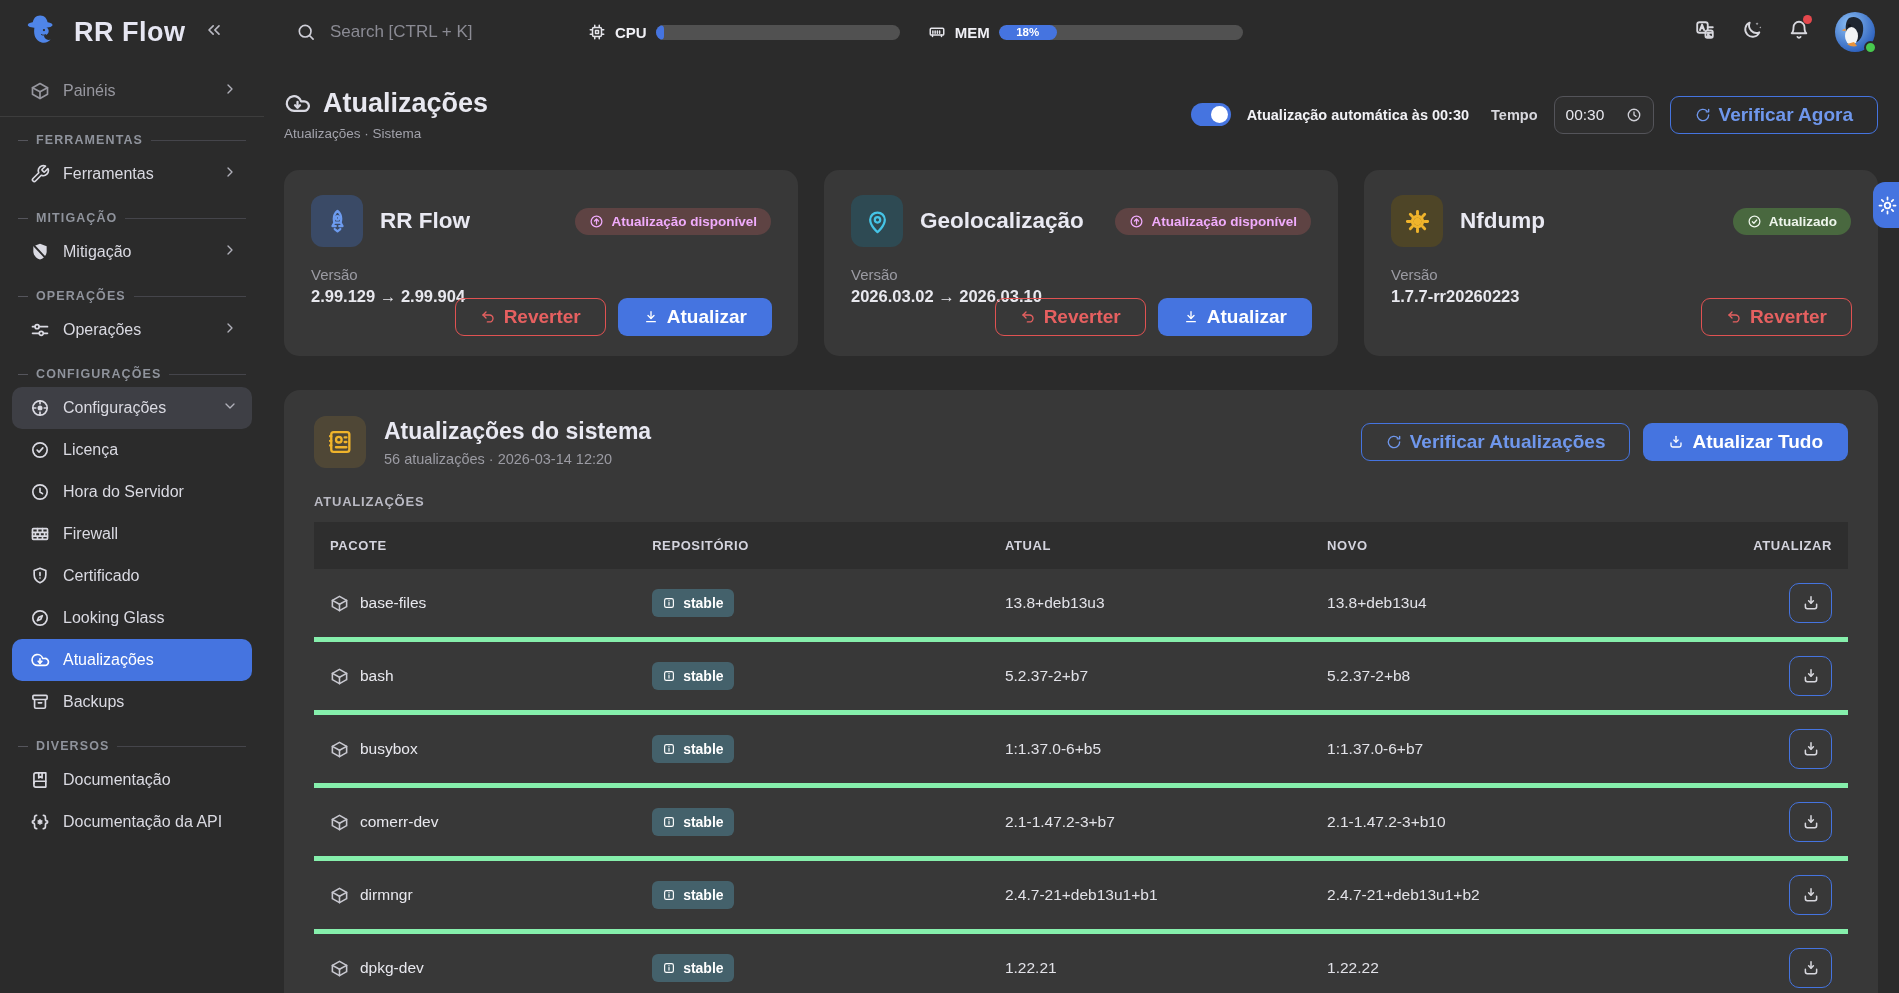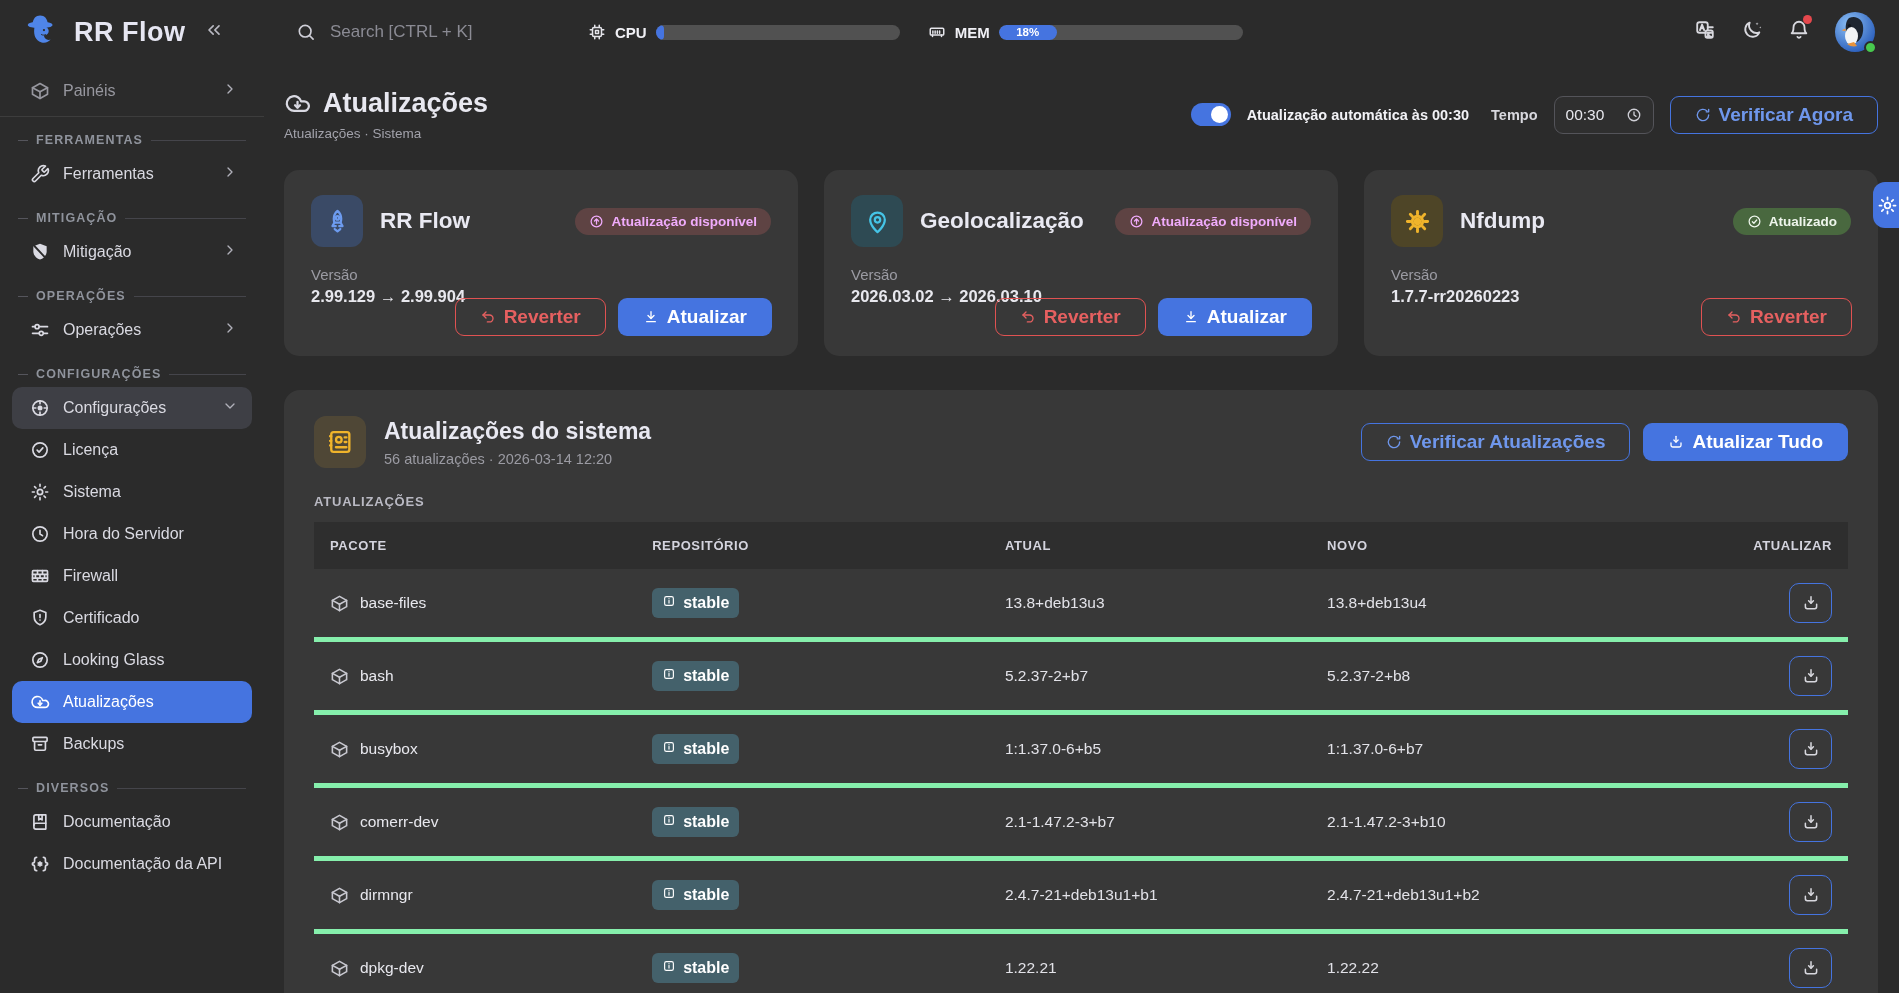--- a/index.html
+++ b/index.html
@@ -110,22 +110,22 @@
   .section-label { margin-top:26px; font-size:13px; font-weight:bold; letter-spacing:.8px; color:#b9b9c3; }
 
   table.updates { width:100%; border-collapse:collapse; margin-top:13px; table-layout:fixed; }
   .updates th { background:#2e2e2e; text-align:left; font-size:13px; font-weight:bold;
     letter-spacing:.6px; color:#d4d4de; padding:16px; }
   .updates th.right, .updates td.right { text-align:right; }
   .updates td { padding:14px 16px; font-size:15.5px; color:#e2e2e8; }
   .updates tbody tr + tr td { border-top:5px solid #86efac; }
   .pkg-cell { display:flex; align-items:center; gap:11px; color:#e8e8ee; }
   .pkg-cell svg.ic { width:19px; height:19px; color:#c8c8d0; }
-  .repo-badge { display:inline-flex; gap:7px; background:#44616b; color:#fff;
-    font-size:16px; font-weight:bold; border-radius:6px; padding:6px 10px; }
+  .repo-badge { display:inline-flex; align-items:center; gap:7px; background:#44616b; color:#fff;
+    font-size:14px; font-weight:bold; border-radius:6px; padding:6px 10px; }
   .repo-badge svg.ic { width:14px; height:14px; }
   .dl-btn { width:43px; height:40px; border-radius:10px; border:1.5px solid #4574e0; background:transparent;
     color:#d8d8de; display:inline-flex; align-items:center; justify-content:center; cursor:pointer; }
   .dl-btn svg.ic { width:18px; height:18px; }
 
   
   .settings-fab { position:fixed; top:182px; right:-20px; width:46px; height:46px; border-radius:12px;
     background:#4574e0; color:#fff; display:flex; align-items:center; justify-content:center; cursor:pointer; }
   .settings-fab svg.ic { width:21px; height:21px; margin-right:18px; }
 </style>
@@ -300,27 +300,20 @@
       <span class="chev"><svg class="ic" viewBox="0 0 24 24">
             <path d="m6 9 6 6 6-6"></path>
           </svg></span>
     </div>
     <div class="side-item">
       <svg class="ic" viewBox="0 0 24 24">
           <circle cx="12" cy="12" r="8.6"></circle>
           <path d="m8.6 12.2 2.3 2.3 4.5-5"></path>
         </svg>
       <span>Licença</span>
-    </div>
-    <div class="side-item">
-      <svg class="ic" viewBox="0 0 24 24">
-          <circle cx="12" cy="12" r="3.2"></circle>
-          <path d="M12 2.8v2.4M12 18.8v2.4M2.8 12h2.4M18.8 12h2.4M5.5 5.5l1.7 1.7M16.8 16.8l1.7 1.7M18.5 5.5l-1.7 1.7M7.2 16.8l-1.7 1.7"></path>
-        </svg>
-      <span>Sistema</span>
     </div>
     <div class="side-item">
       <svg class="ic" viewBox="0 0 24 24">
           <circle cx="12" cy="12" r="8.6"></circle>
           <path d="M12 7.5V12l3 2"></path>
         </svg>
       <span>Hora do Servidor</span>
     </div>
     <div class="side-item">
       <svg class="ic" viewBox="0 0 24 24">

